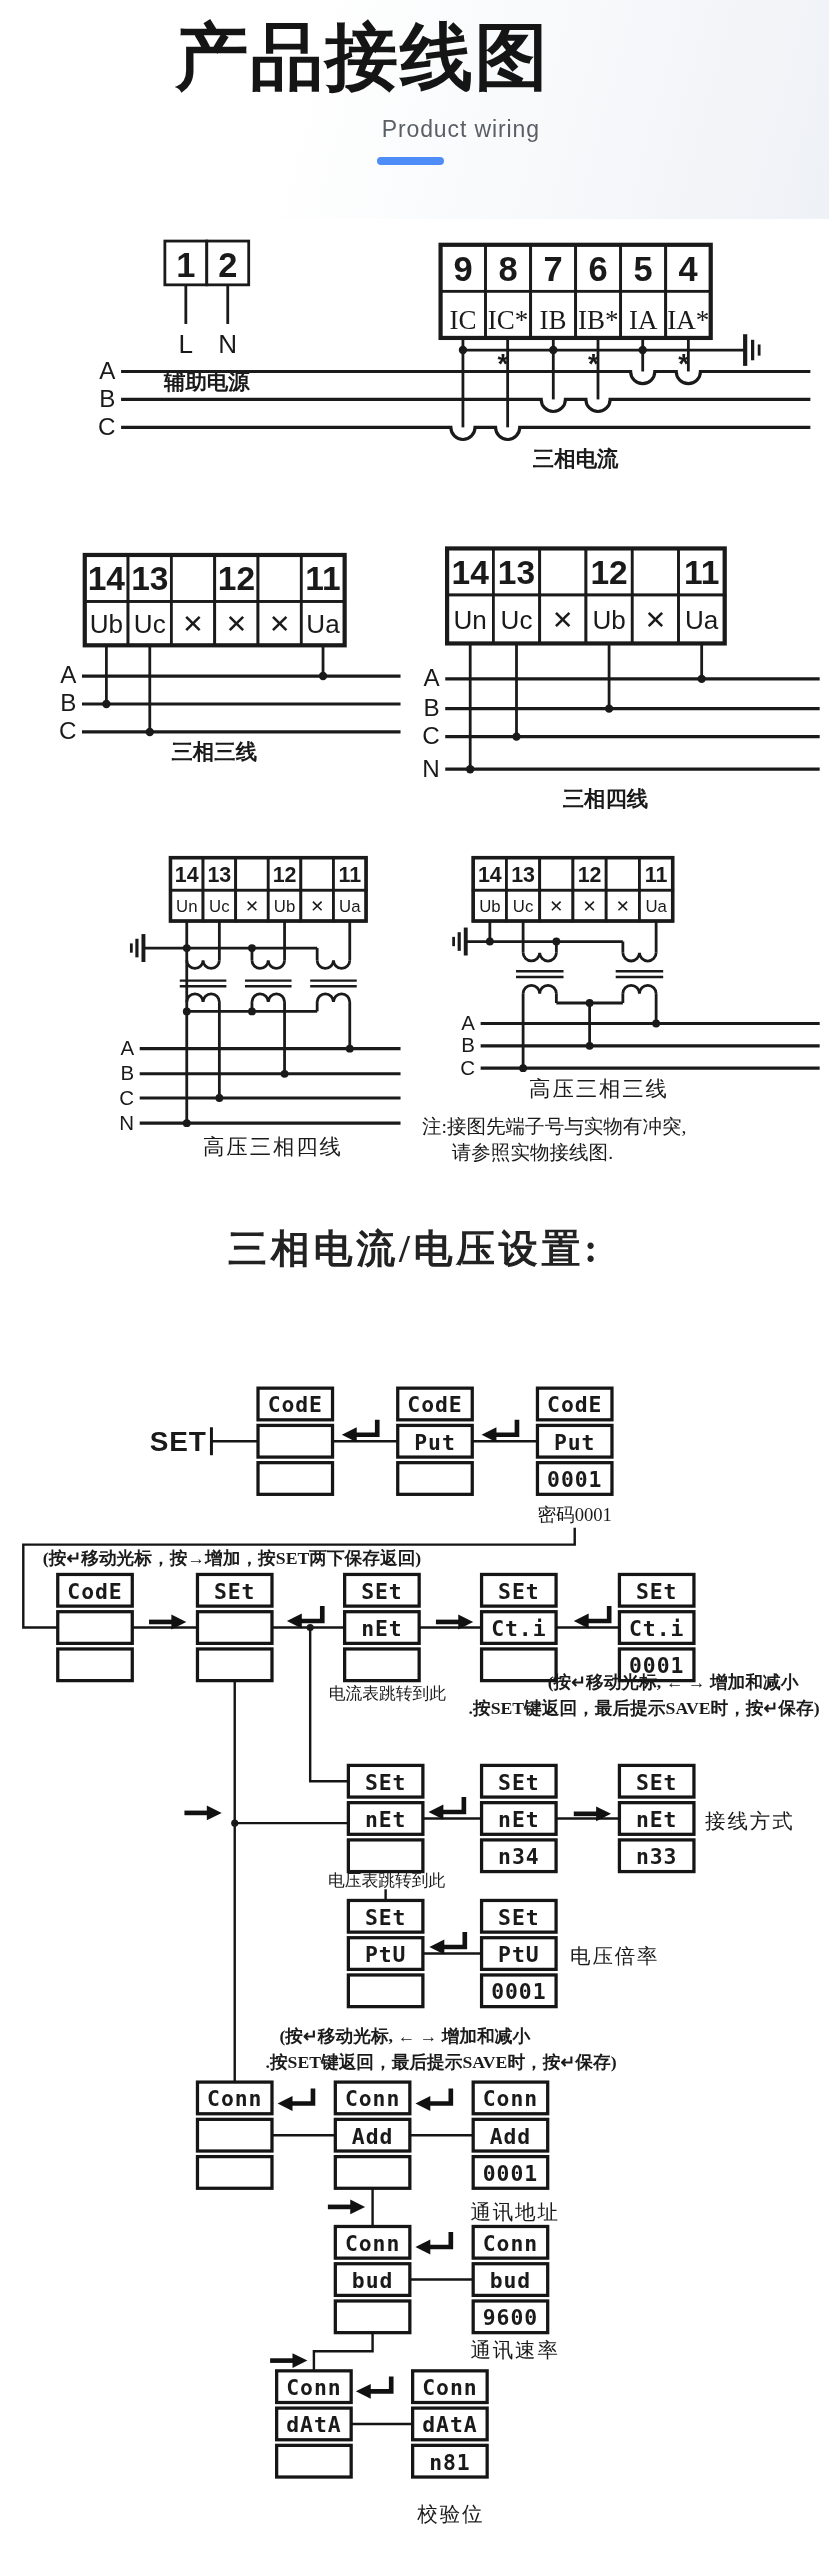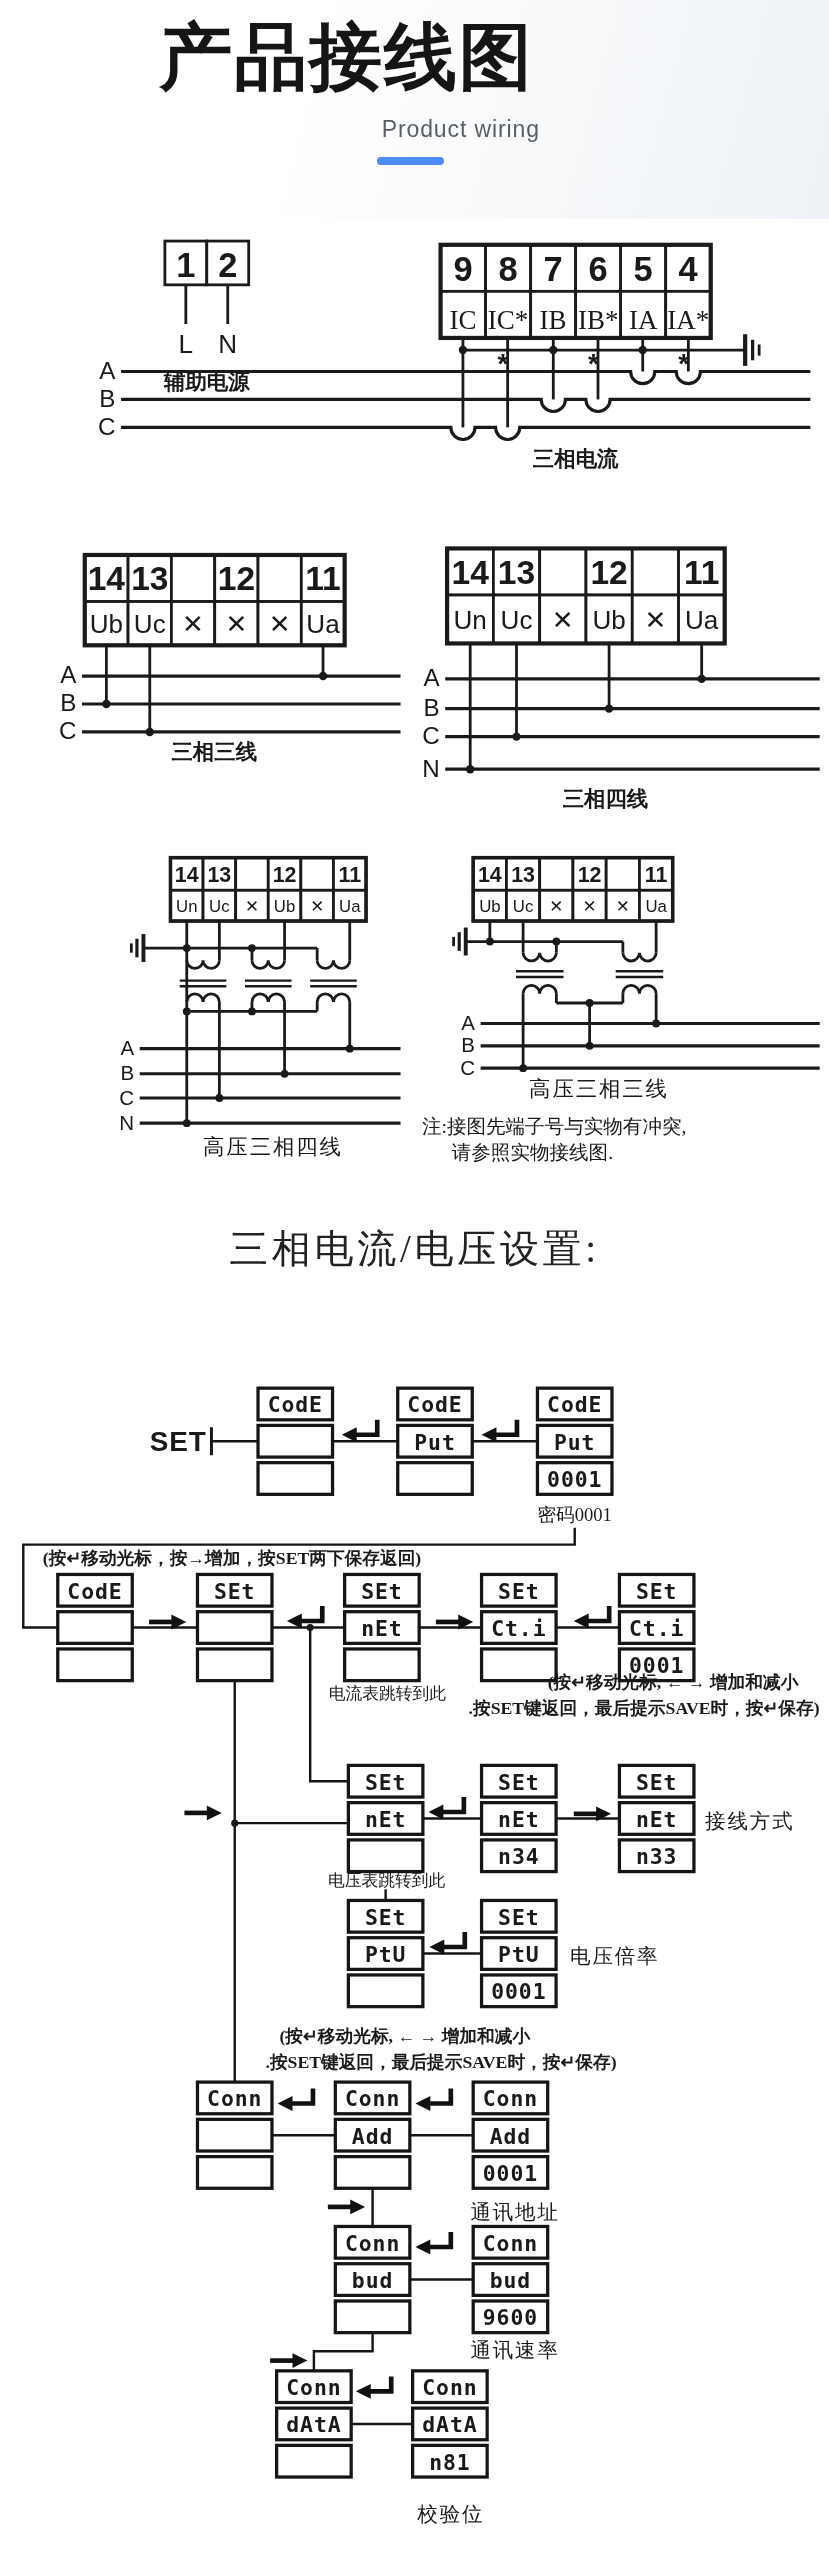--- a/index.html
+++ b/index.html
@@ -1,27 +1,27 @@
 <!DOCTYPE html>
 <html style="font-size:15px"><head>
 <meta charset="utf-8">
 <style>
   html,body{margin:0;padding:0;background:#fff;}
   .page{position:relative;width:829px;height:2576px;background:#fff;overflow:hidden;
         font-family:"Liberation Sans",sans-serif;color:#1a1a1a;}
   .page::before{content:"";position:absolute;left:0;top:0;width:829px;height:219px;
         background:linear-gradient(105deg,#ffffff 35%,#f6f8fa 70%,#eef1f6 100%);}
   .title{position:absolute;top:9.3px;left:0;width:693px;text-align:center;
-        font-size:73px;font-weight:900;letter-spacing:1.9px;color:#151515;}
+        font-size:73px;font-weight:900;letter-spacing:1.9px;color:#151515;padding-left:16px;}
   .subtitle{position:absolute;top:116px;left:307px;width:233px;text-align:right;
         font-size:23px;color:#5a5f66;letter-spacing:0.9px;}
   .accent{position:absolute;top:157px;left:377px;width:67px;height:8.4px;border-radius:4.7px;
         background:#4e8cf7;}
   .settings-title{position:absolute;top:1222px;left:0;width:829px;text-align:center;
-        font-family:"Liberation Serif",serif;font-size:39px;letter-spacing:3.7px;color:#222;}
+        font-family:"Liberation Serif",serif;font-size:39px;letter-spacing:3.7px;color:#222;font-weight:bold;}
   svg{position:absolute;left:0;}
   svg text{fill:#1a1a1a;}
   .tb{fill:#fff;stroke:#1a1a1a;stroke-width:3;}
   .tbo{fill:none;stroke:#1a1a1a;stroke-width:4.5;}
   .w{stroke:#1a1a1a;stroke-width:3;fill:none;}
   .wp{stroke:#1a1a1a;stroke-width:3.4;fill:none;}
   .w2{stroke:#1a1a1a;stroke-width:2.6;fill:none;}
   .dot{fill:#1a1a1a;}
   .num{font-weight:700;font-size:36px;text-anchor:middle;}
   .numC{font-weight:700;font-size:37px;text-anchor:middle;}

